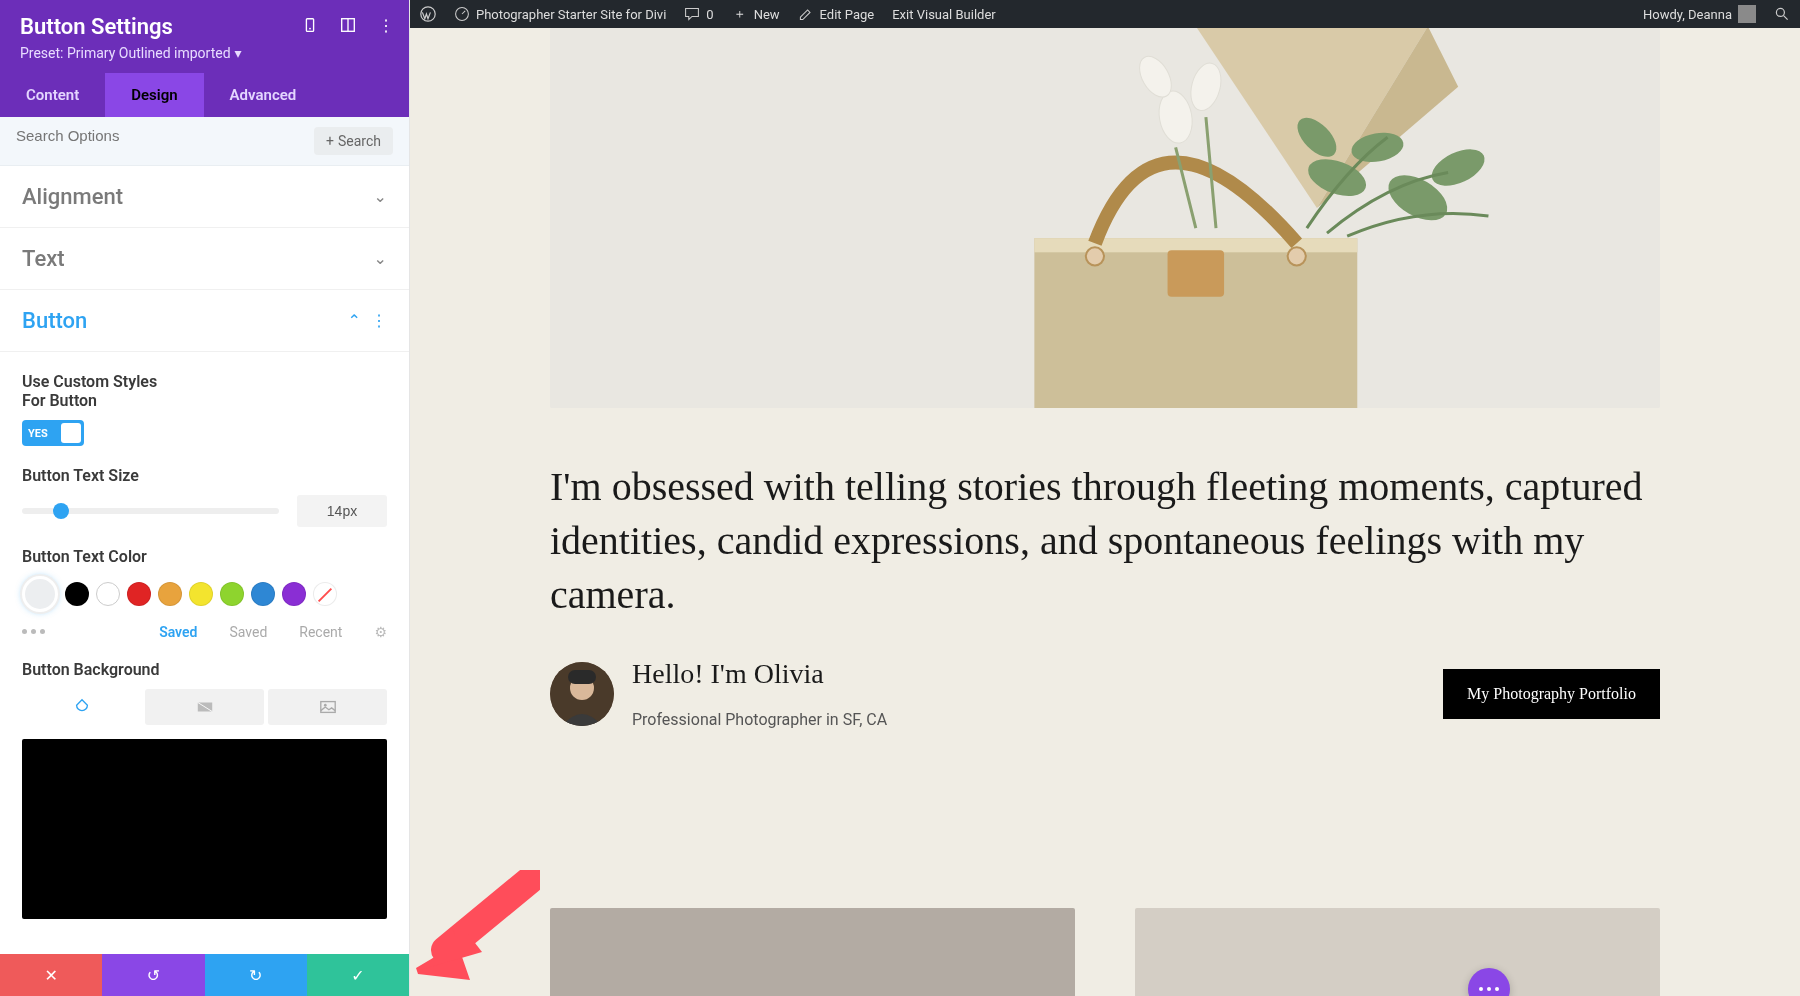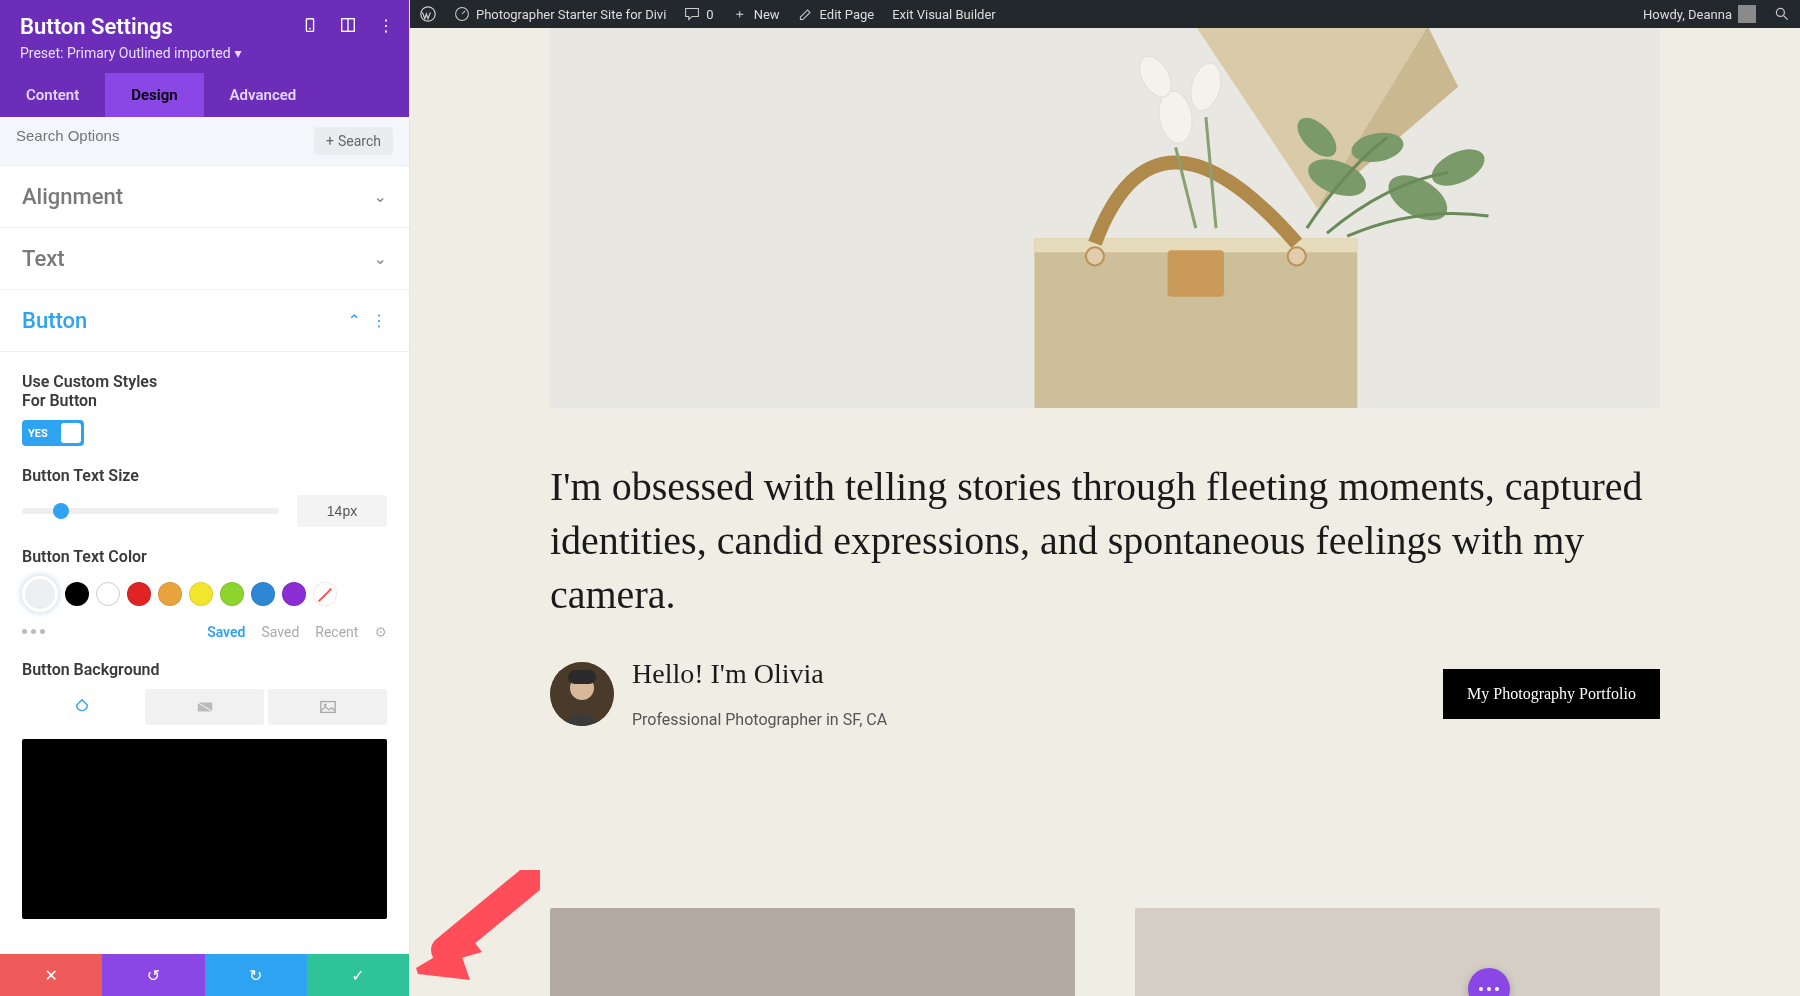--- a/index.html
+++ b/index.html
@@ -38,21 +38,21 @@
 .range { flex: 1; position: relative; height: 6px; background: #eee; border-radius: 3px; }
 .range-thumb { position: absolute; left: 12%; top: -5px; width: 16px; height: 16px; background: #2ea3f2; border-radius: 50%; }
 .size-input { width: 90px; height: 32px; background: #f3f3f3; border: none; text-align: center; font-size: 14px; color: #555; border-radius: 3px; }
 .color-row { display: flex; gap: 7px; align-items: center; }
 .swatch { width: 24px; height: 24px; border-radius: 50%; border: 1px solid rgba(0,0,0,0.08); cursor: pointer; }
 .swatch.big { width: 36px; height: 36px; border: 3px solid #fff; box-shadow: 0 0 0 2px #eee, 0 0 6px rgba(46,163,242,.5); }
 .swatch.none { background: #fff; position: relative; }
 .swatch.none::after { content: ""; position: absolute; left: 2px; right: 2px; top: 50%; height: 2px; background: #ff4d4d; transform: rotate(-45deg); }
 .dots { display: flex; gap: 4px; margin-top: 10px; }
 .dots span { width: 5px; height: 5px; background: #bbb; border-radius: 50%; }
-.palette-tabs { display: flex; gap: 16px; font-size: 14px; color: #aaa; margin-top: 12px; align-items: center; }
+.palette-tabs { display: flex; gap: 32px; font-size: 14px; color: #aaa; margin-top: 12px; align-items: center; }
 .palette-tabs .active { color: #2ea3f2; font-weight: 600; }
 .bg-tabs { display: flex; gap: 4px; margin-top: 8px; }
 .bg-tab { flex: 1; height: 36px; background: #f1f1f1; display: flex; align-items: center; justify-content: center; border-radius: 3px; cursor: pointer; }
 .bg-tab.active { background: #fff; color: #2ea3f2; }
 .bg-preview { margin-top: 14px; height: 180px; background: #000; border-radius: 2px; }
 .sidebar-footer { display: flex; position: absolute; left: 0; right: 0; bottom: 0; height: 42px; }
 .sf-btn { flex: 1; display: flex; align-items: center; justify-content: center; color: #fff; cursor: pointer; }
 .sf-red { background: #ef5a5a; }
 .sf-purple { background: #8a47e6; }
 .sf-blue { background: #2ea3f2; }

